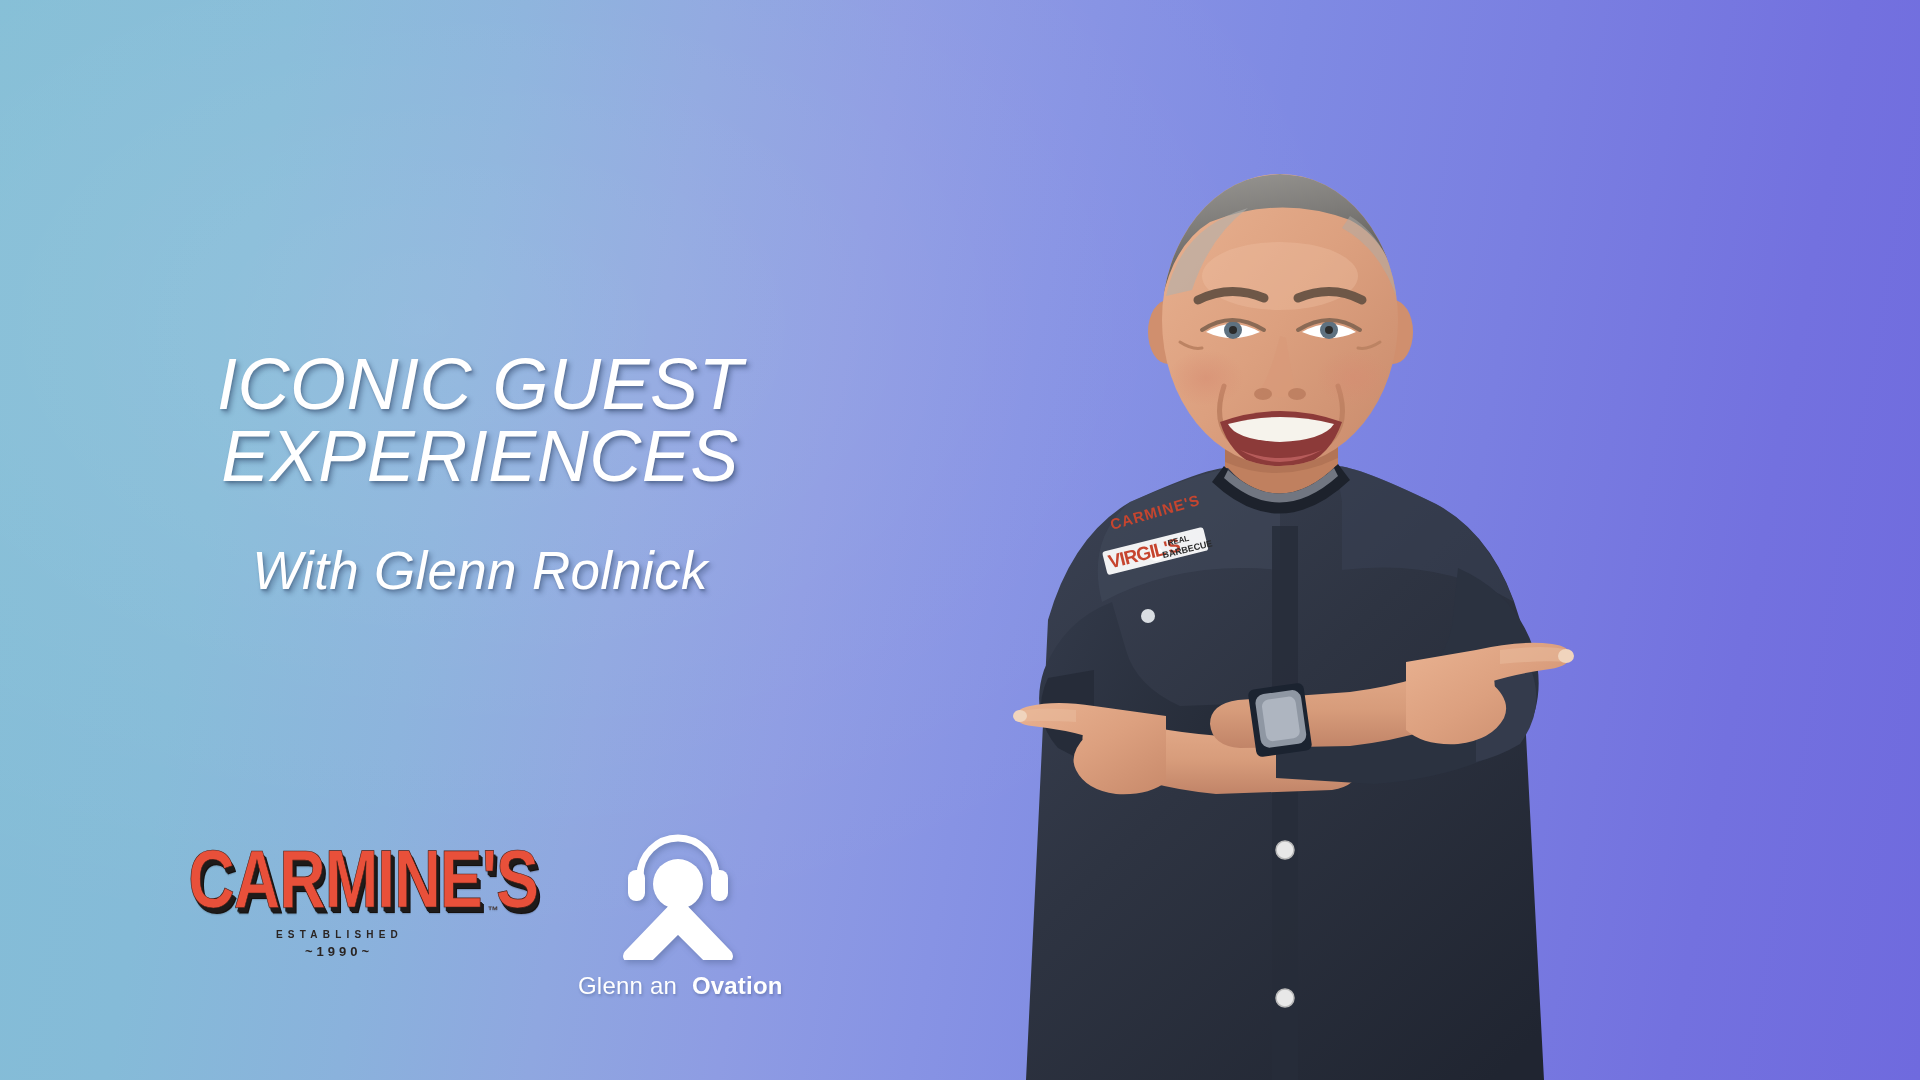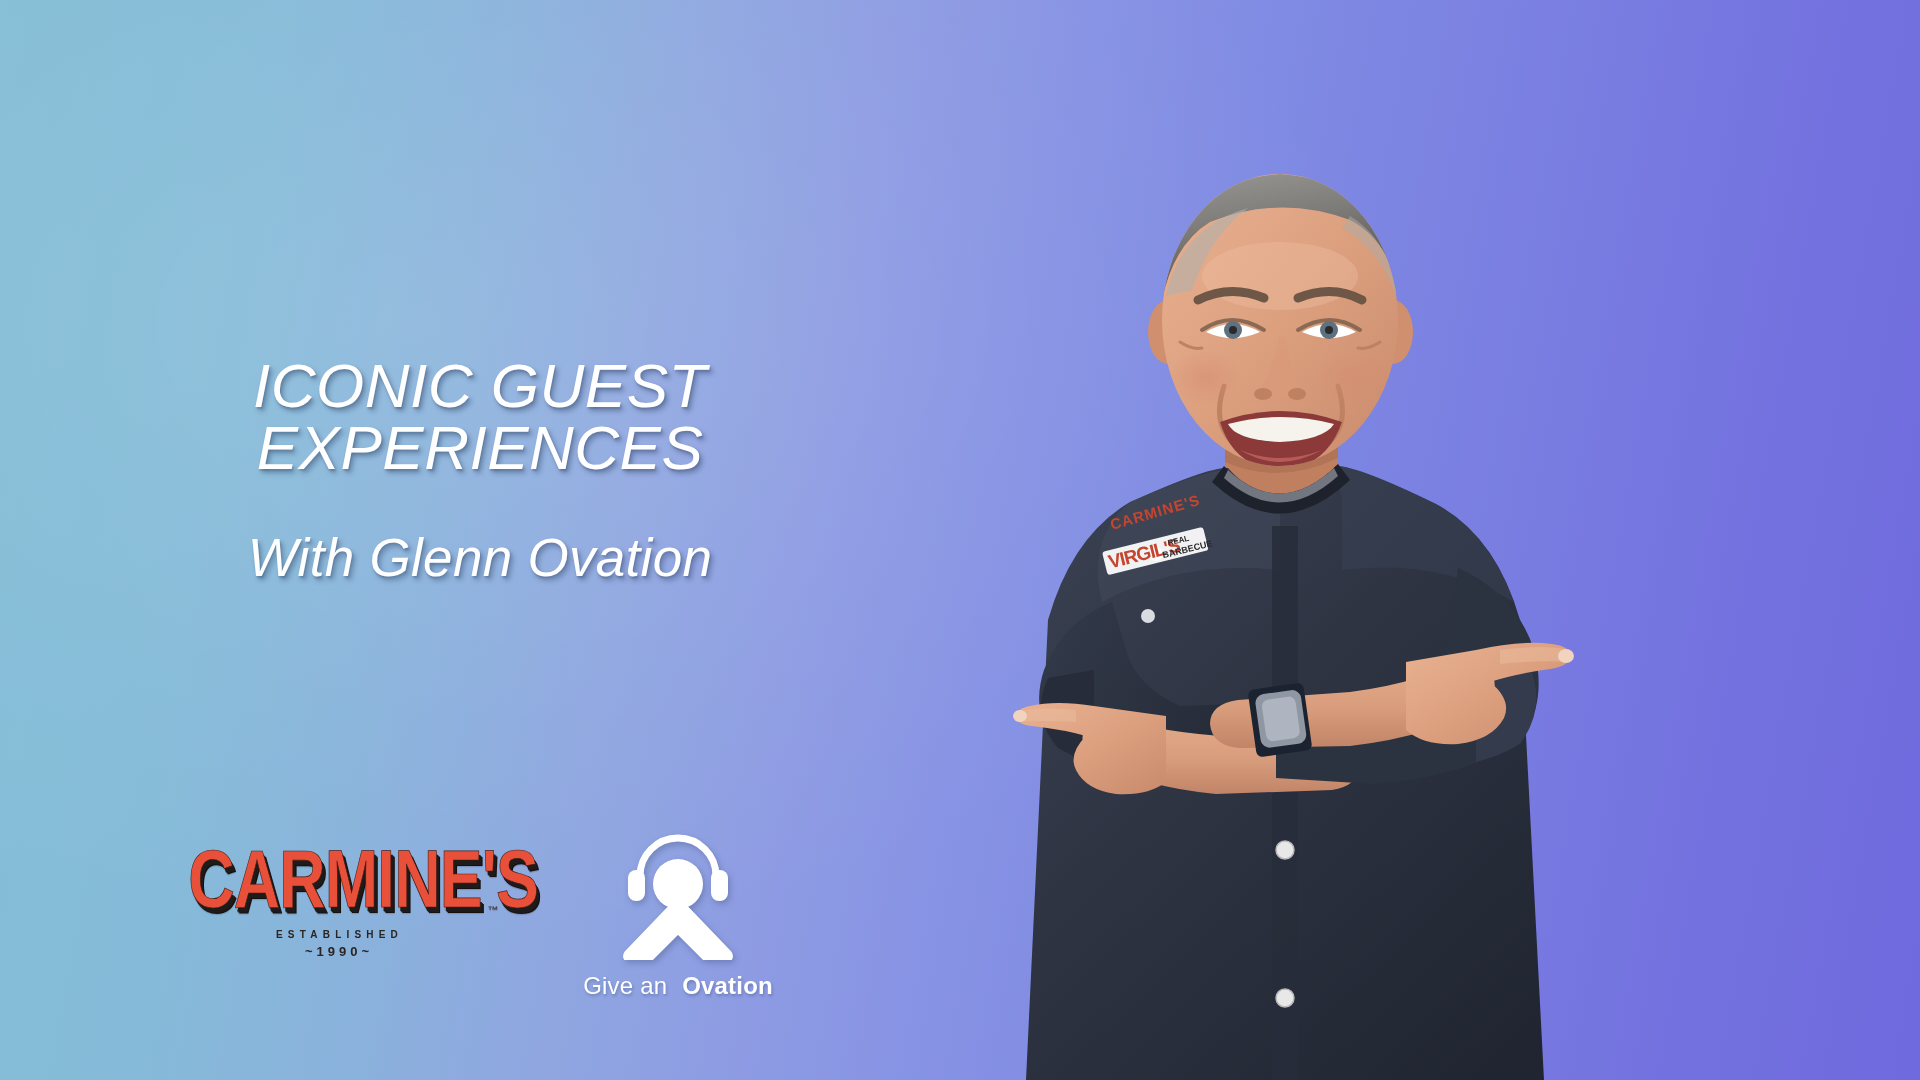--- a/index.html
+++ b/index.html
@@ -50,24 +50,24 @@
     width: 960px;
     text-align: center;
     z-index: 6;
   }
 
   .headline {
     color: #FFFFFF;
     font-family: "Liberation Sans", sans-serif;
     font-style: italic;
     font-weight: 400;
-    font-size: 62px;
+    font-size: 72px;
     line-height: 1.0;
     letter-spacing: 0.5px;
-    margin: 15px auto;
+    margin: 8px auto;
     width: 760px;
     text-shadow:
        3px 4px 5px rgba(40,60,95,0.40),
        1px 2px 2px rgba(40,60,95,0.28);
   }
   .headline .line2 { display: block; }
 
   .subhead {
     color: #FFFFFF;
     font-family: "Liberation Sans", sans-serif;
@@ -392,21 +392,21 @@
         <ellipse cx="400" cy="336" rx="52" ry="18" fill="#C3846A" opacity="0.35"></ellipse>
       </g>
     </svg>
   </div>
 
   <div class="text-block">
     <h1 class="headline">
       <span>ICONIC GUEST</span>
       <span class="line2">EXPERIENCES</span>
     </h1>
-    <div class="subhead">With Glenn Ovation</div>
+    <div class="subhead">With Glenn Rolnick</div>
   </div>
 
   <div class="logo-row">
 
     <div class="carmines">
       <span class="carm-word">
         <span>CARMINE'S</span><span class="tm">™</span>
       </span>
       <span class="carm-est">ESTABLISHED</span>
       <span class="carm-year">~1990~</span>
@@ -420,20 +420,20 @@
 
           <rect x="20" y="40" width="17" height="31" rx="8" fill="#FFFFFF"></rect>
           <rect x="103" y="40" width="17" height="31" rx="8" fill="#FFFFFF"></rect>
 
           <circle cx="70" cy="54" r="25" fill="#FFFFFF"></circle>
 
           <path d="M70 76 L118 126 L101 126 L70 95 L39 126 L22 126 Z" fill="#FFFFFF" stroke="#FFFFFF" stroke-width="14" stroke-linejoin="round"></path>
         </svg>
       </div>
       <div class="ov-text">
-        <span>Give an</span>
+        <span>Glenn an</span>
         <span class="b">Ovation</span>
       </div>
     </div>
 
   </div>
 
 </div>
 
 </body></html>

